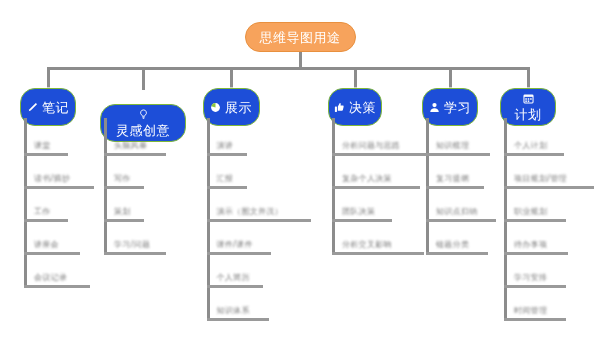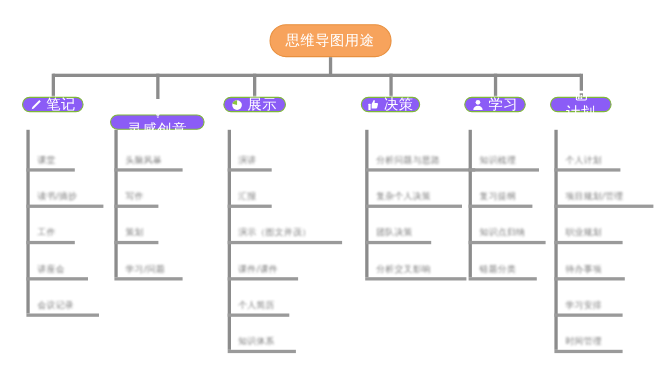--- a/index.html
+++ b/index.html
@@ -26,22 +26,22 @@
   .node .ico{display:inline-flex;align-items:center;justify-content:center;flex:0 0 auto;}
   .node .lbl{font-size:13px;letter-spacing:.5px;line-height:1;}
 
   .root{
     background:#f7a35c;border:1.5px solid #e8903f;
     height:30px;border-radius:15px;padding:0 14px;
   }
   .root .lbl{font-size:13px;color:#fff;}
 
   .branch{
-    background:#8b5cf6;border:1.5px solid #7fb839;
-    height:14px;border-radius:15px;padding:0 11px;
+    background:#1d4ed8;border:1.5px solid #7fb839;
+    height:38px;border-radius:15px;padding:0 11px;
   }
 
   
   .leaf{
     position:absolute;font-size:8px;color:#6f6f6f;white-space:nowrap;
     line-height:11px;letter-spacing:.3px;
     filter:blur(1.15px);
     -webkit-filter:blur(1.15px);
     opacity:.92;
   }

